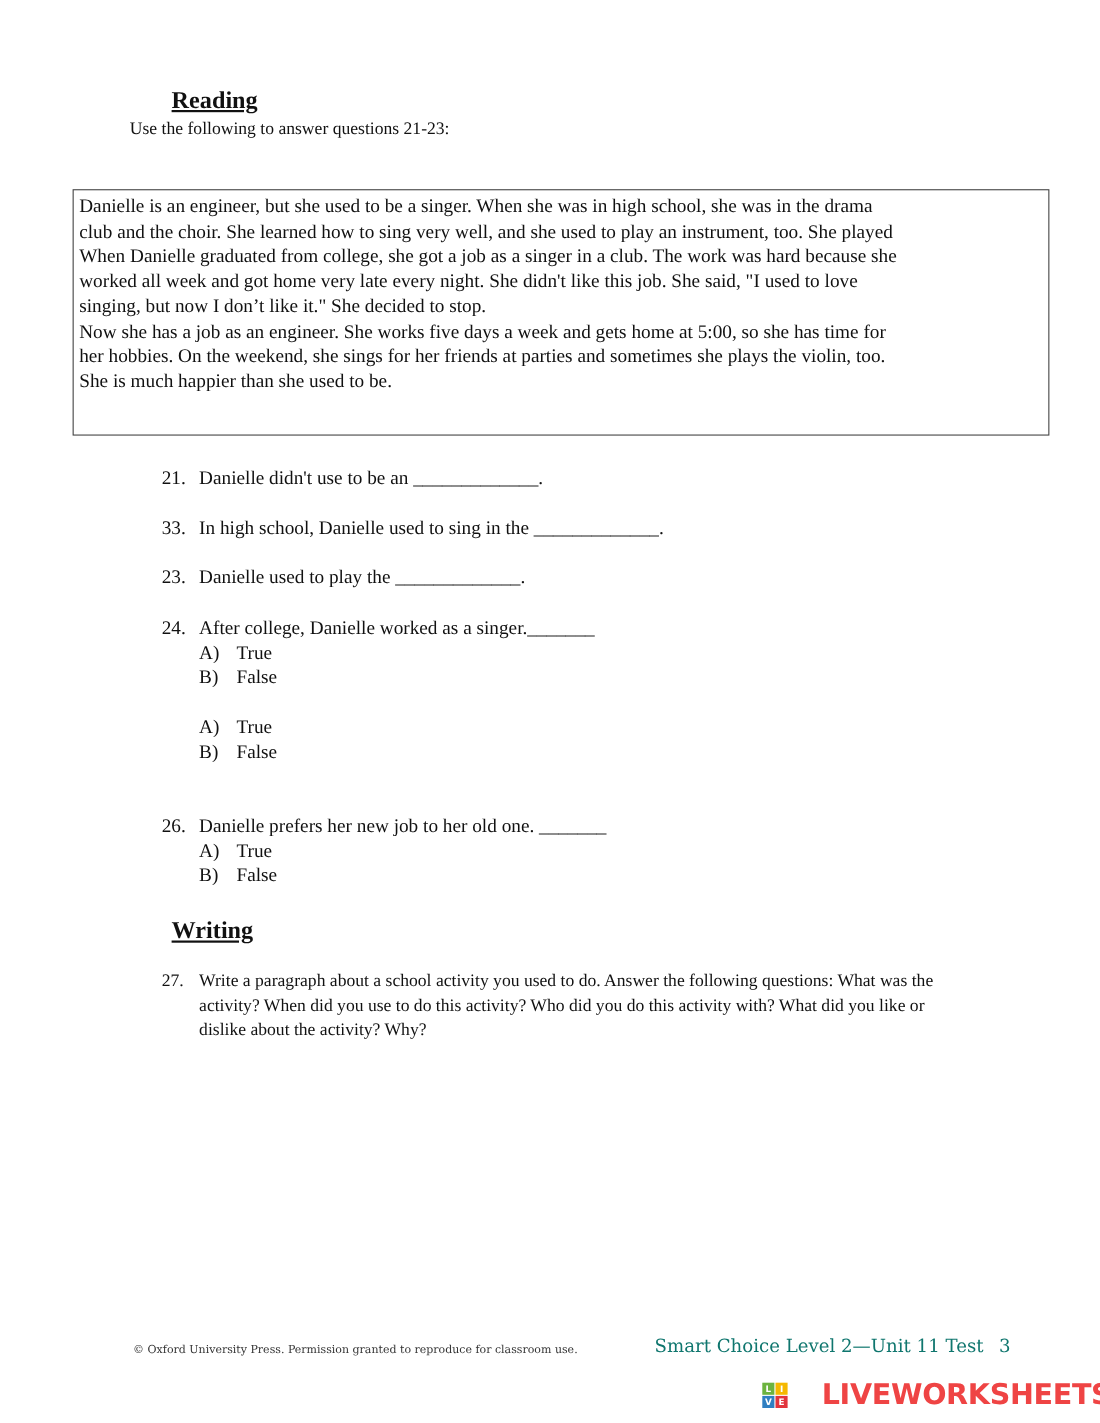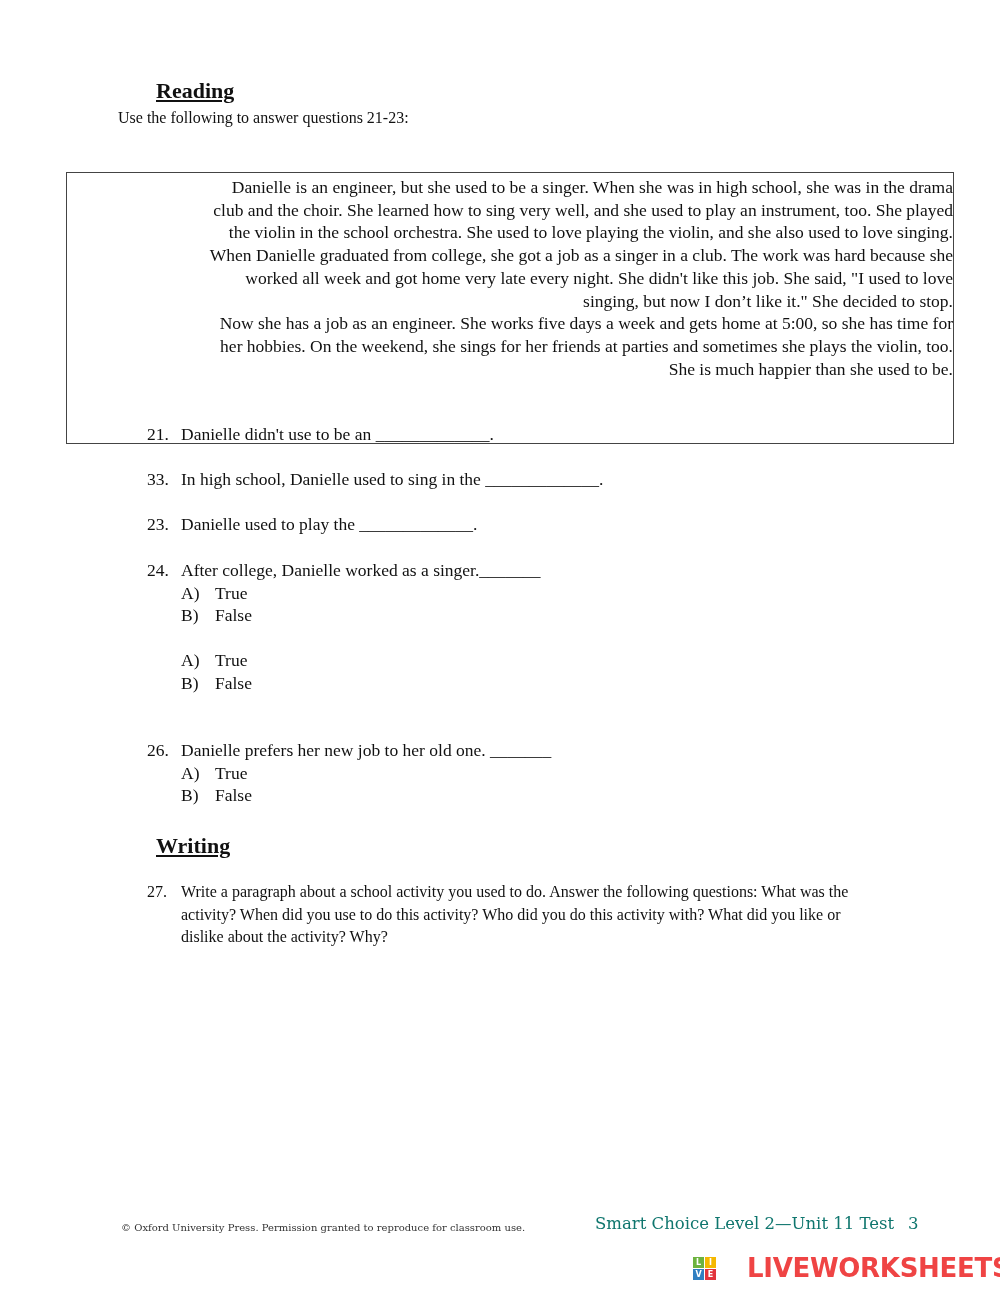--- a/index.html
+++ b/index.html
@@ -7,24 +7,24 @@
       width: 1000px; height: 1294px; position: relative; overflow: hidden;
       font-family: "Liberation Serif", serif; color: #111;
     }
     .abs { position: absolute; }
     .section-title {
       font-weight: bold; text-decoration: underline; font-size: 22px; left: 120px; margin-left: 36px;
     }
     .intro { left: 118px; font-size: 16px; line-height: 23px; }
     .intro .bold { font-weight: bold; }
     .passage-box {
-      left: 66px; top: 172px; width: 888px; height: 272px;
+      left: 66px; top: 172px; width: 888px; height: 224px;
       border: 1.5px solid #444; box-sizing: border-box;
       padding: 3px 0 17px 5px;
-      font-size: 17.5px; line-height: 22.7px; text-align: right;
+      font-size: 17.5px; line-height: 22.7px;
     }
     .passage-box p { margin: 0; white-space: nowrap; }
     .q { left: 147px; font-size: 17.5px; line-height: 22.5px; }
     .q .num { display: inline-block; width: 34px; }
     .opt { padding-left: 34px; }
     .opt .letter { display: inline-block; width: 34px; }
     .wrap-q { left: 147px; width: 740px; font-size: 16px; line-height: 22.5px; }
     .wrap-q .num { position: absolute; left: 0; top: 0; }
     .wrap-q .body { margin-left: 34px; }
     .footer-left {
@@ -52,21 +52,20 @@
 <body>
 
 <div class="abs section-title" style="top:78px;">Reading</div>
 <div class="abs intro" style="top:106px;">
   <div>Use the following to answer questions 21-23:</div>
 </div>
 
 <div class="abs passage-box">
   <p> Danielle is an engineer, but she used to be a singer. When she was in high school, she was in the drama</p>
   <p>club and the choir. She learned how to sing very well, and she used to play an instrument, too. She played</p>
-  <p>the violin in the school orchestra. She used to love playing the violin, and she also used to love singing.</p>
   <p>When Danielle graduated from college, she got a job as a singer in a club. The work was hard because she</p>
   <p>worked all week and got home very late every night. She didn't like this job. She said, "I used to love</p>
   <p>singing, but now I don’t like it." She decided to stop.</p>
   <p>Now she has a job as an engineer. She works five days a week and gets home at 5:00, so she has time for</p>
   <p>her hobbies. On the weekend, she sings for her friends at parties and sometimes she plays the violin, too.</p>
   <p>She is much happier than she used to be.</p>
 </div>
 
 <div class="abs q" style="top:423px;">
   <span class="num">21.</span><span>Danielle didn't use to be an _____________.</span>

